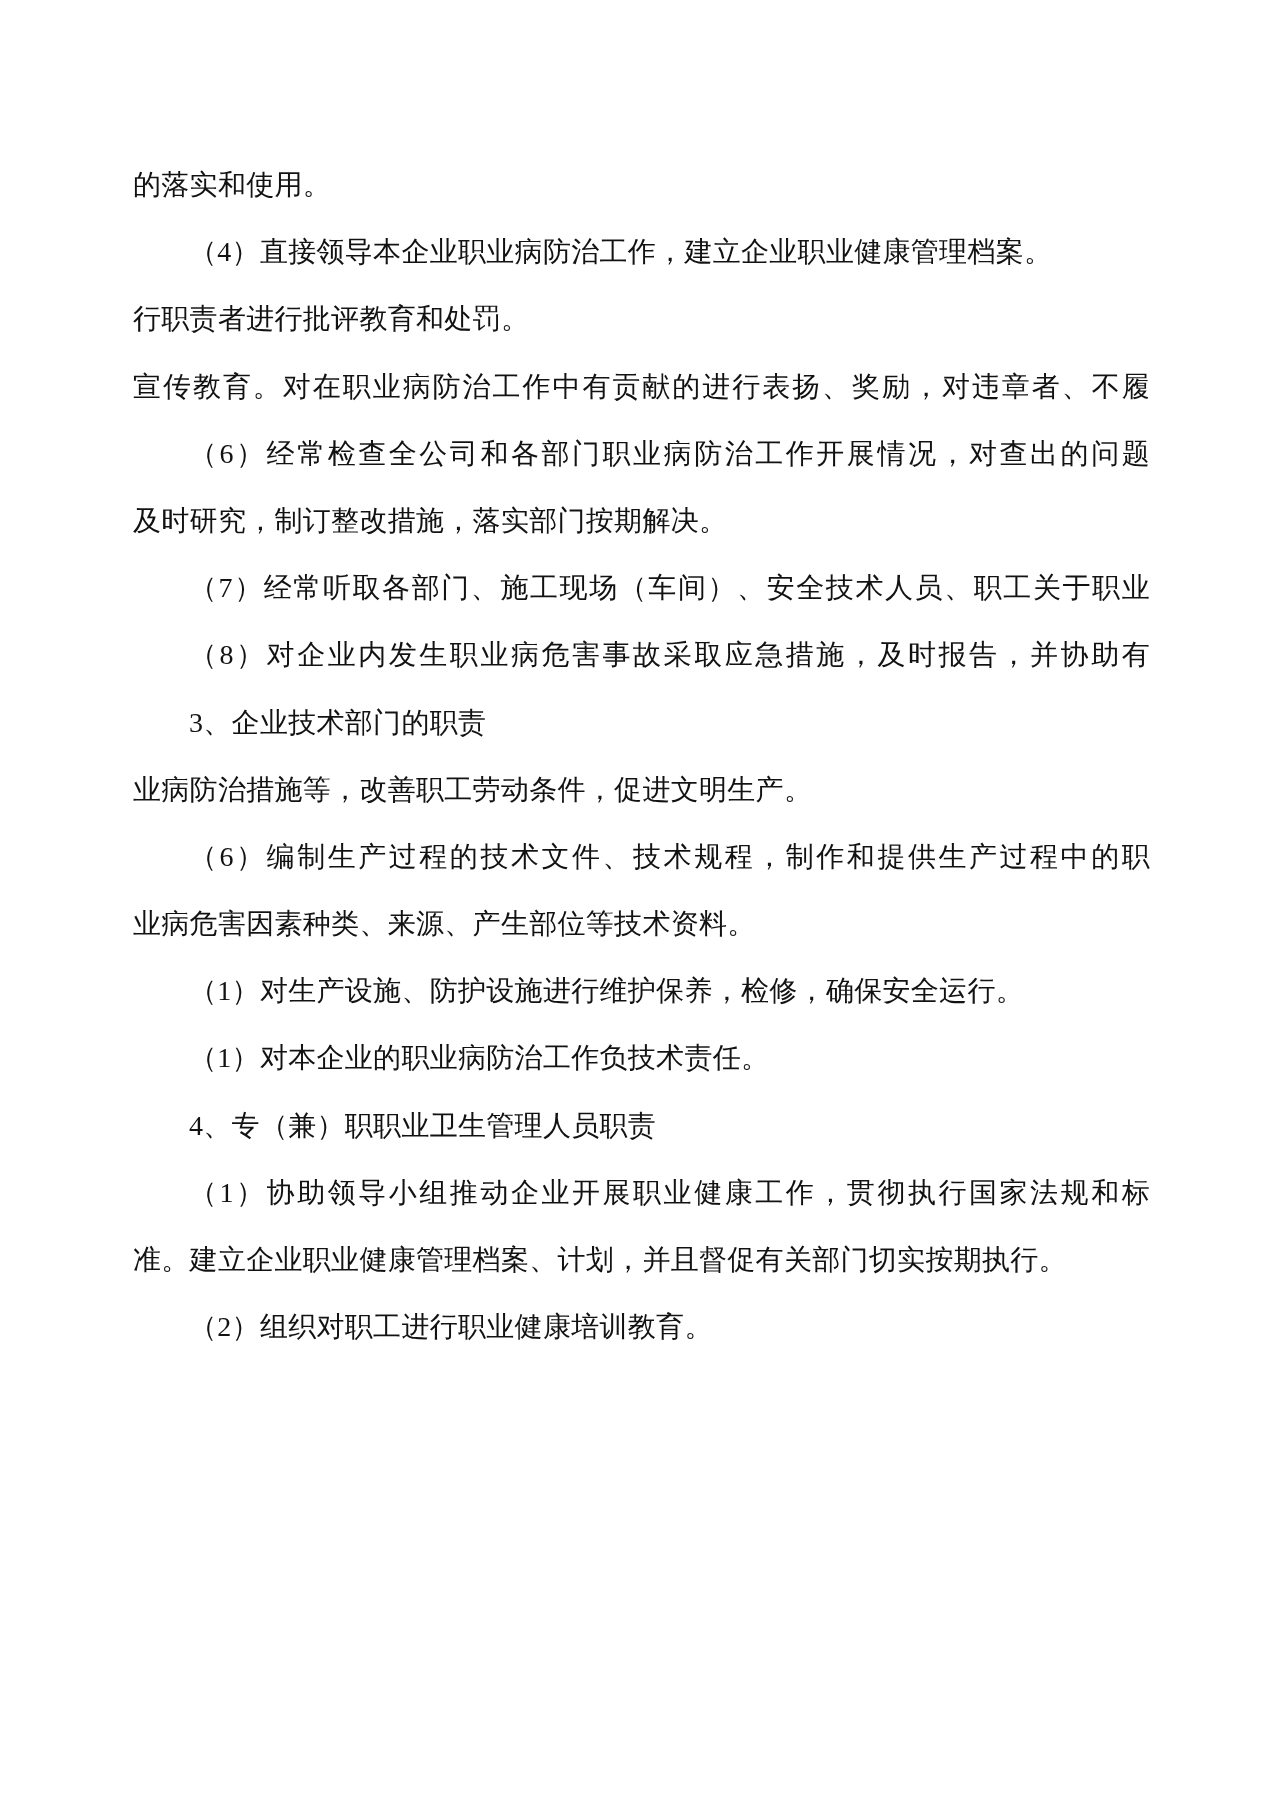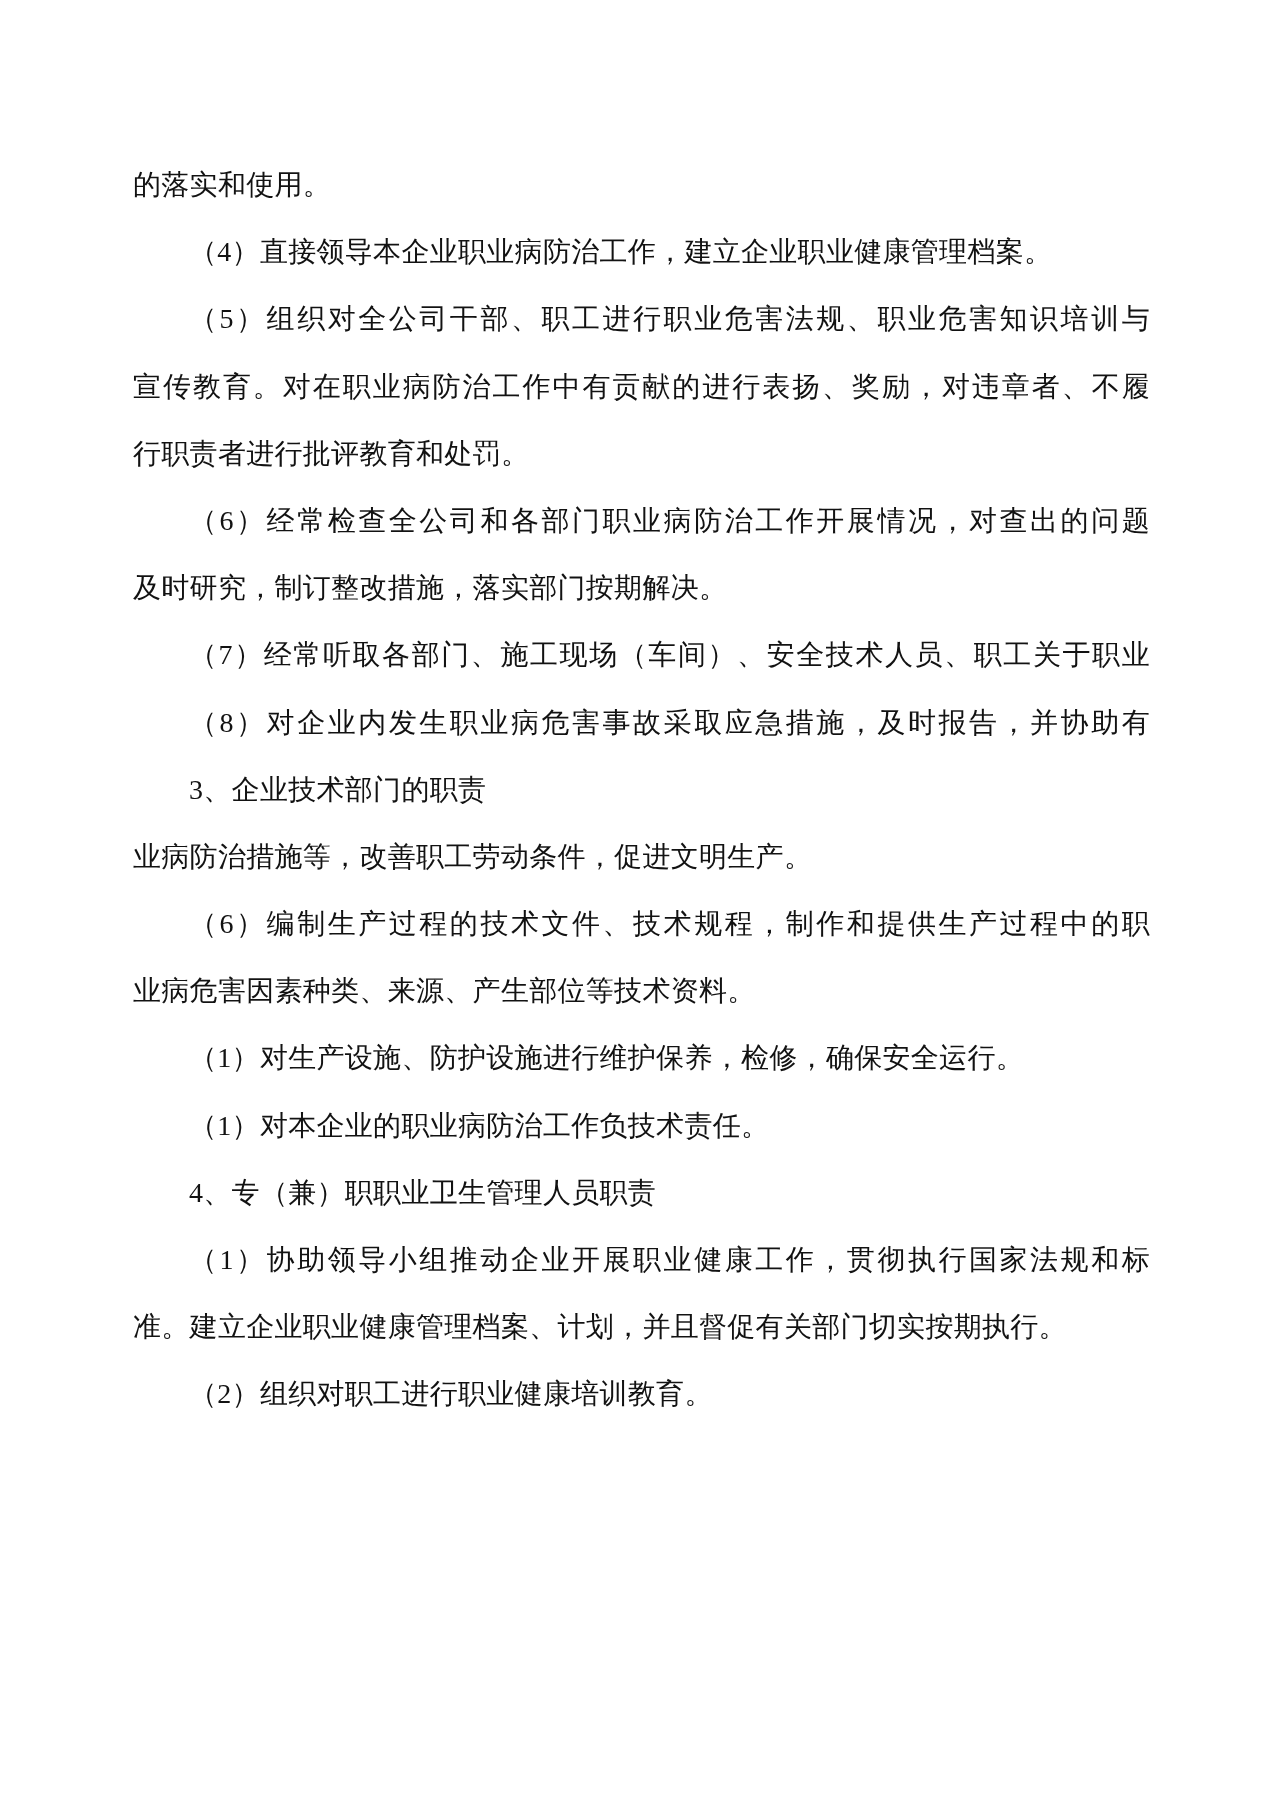--- a/index.html
+++ b/index.html
@@ -53,23 +53,22 @@
   }
 </style>
 </head>
 <body>
 
 <div class="page">
 
   <div class="body-text">
     <div class="line">的落实和使用。</div>
     <div class="line indent">（4）直接领导本企业职业病防治工作，建立企业职业健康管理档案。</div>
-    <div class="line indent justify">（5）组织对全公司干部、职工进行职业危害法规、职业危害知识培训与</div>
+    <div class="line">行职责者进行批评教育和处罚。</div>
     <div class="line justify">宣传教育。对在职业病防治工作中有贡献的进行表扬、奖励，对违章者、不履</div>
-    <div class="line">行职责者进行批评教育和处罚。</div>
     <div class="line indent justify">（6）经常检查全公司和各部门职业病防治工作开展情况，对查出的问题</div>
     <div class="line">及时研究，制订整改措施，落实部门按期解决。</div>
     <div class="line indent justify">（7）经常听取各部门、施工现场（车间）、安全技术人员、职工关于职业</div>
     <div class="line indent justify">（8）对企业内发生职业病危害事故采取应急措施，及时报告，并协助有</div>
     <div class="line indent">3、企业技术部门的职责</div>
     <div class="line">业病防治措施等，改善职工劳动条件，促进文明生产。</div>
     <div class="line indent justify">（6）编制生产过程的技术文件、技术规程，制作和提供生产过程中的职</div>
     <div class="line">业病危害因素种类、来源、产生部位等技术资料。</div>
     <div class="line indent">（1）对生产设施、防护设施进行维护保养，检修，确保安全运行。</div>
     <div class="line indent">（1）对本企业的职业病防治工作负技术责任。</div>

